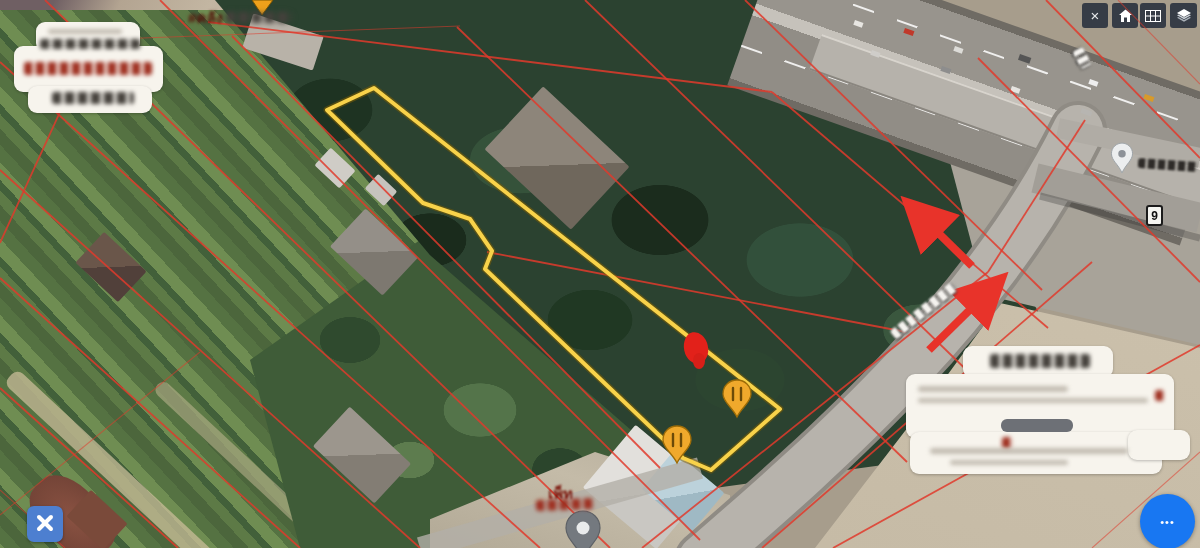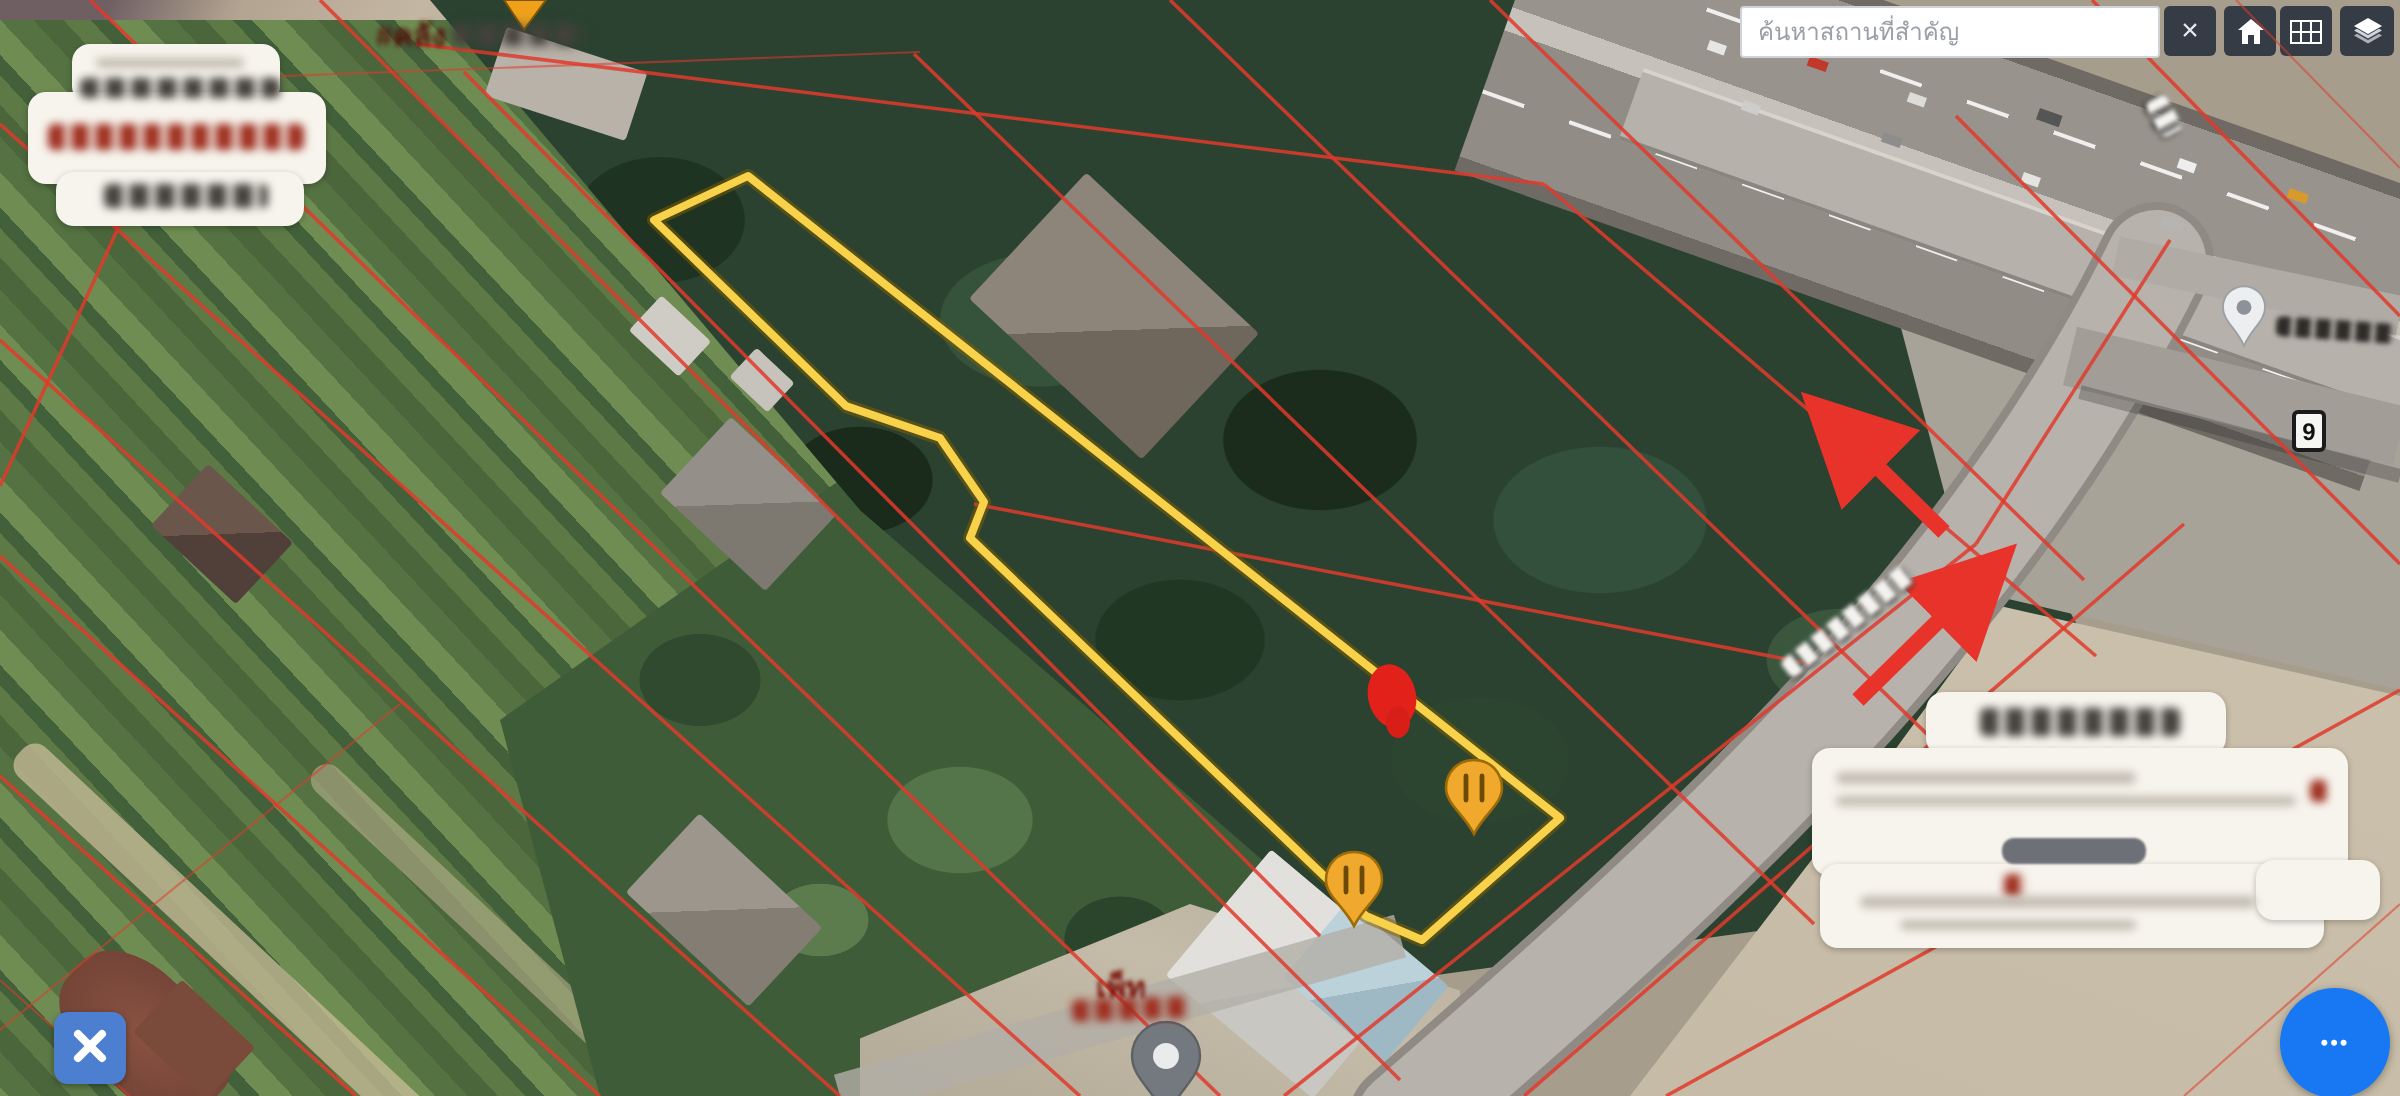--- a/index.html
+++ b/index.html
@@ -270,23 +270,20 @@
     <div class="smudge sm-dark" style="left:990px;top:354px;width:100px;height:14px;"></div>
     <div class="smudge sm-light" style="left:918px;top:386px;width:150px;height:6px;"></div>
     <div class="smudge sm-light" style="left:918px;top:398px;width:230px;height:5px;"></div>
     <div class="smudge sm-red" style="left:1155px;top:390px;width:9px;height:11px;"></div>
     <div class="smudge sm-bar" style="left:1001px;top:419px;width:72px;height:13px;"></div>
     <div class="smudge sm-red" style="left:1002px;top:437px;width:11px;height:12px;"></div>
     <div class="smudge sm-light" style="left:930px;top:448px;width:198px;height:6px;"></div>
     <div class="smudge sm-light" style="left:950px;top:460px;width:118px;height:5px;"></div>
   </div>
 
-  <div class="abs search-wrap">
-    <input class="search-input" type="text" placeholder="ค้นหาสถานที่สำคัญ" style="">
-  </div>
   <button class="sq-btn clear-btn">×</button>
   <button class="sq-btn home-btn">
     <span>
       <svg width="15" height="14" viewBox="0 0 15 14">
           <path d="M7.5,0.5 L14,6 H12 V13 H9 V8.5 H6 V13 H3 V6 H1 Z" fill="#fff"></path>
         </svg>
     </span>
   </button>
   <button class="sq-btn grid-btn">
     <span>

